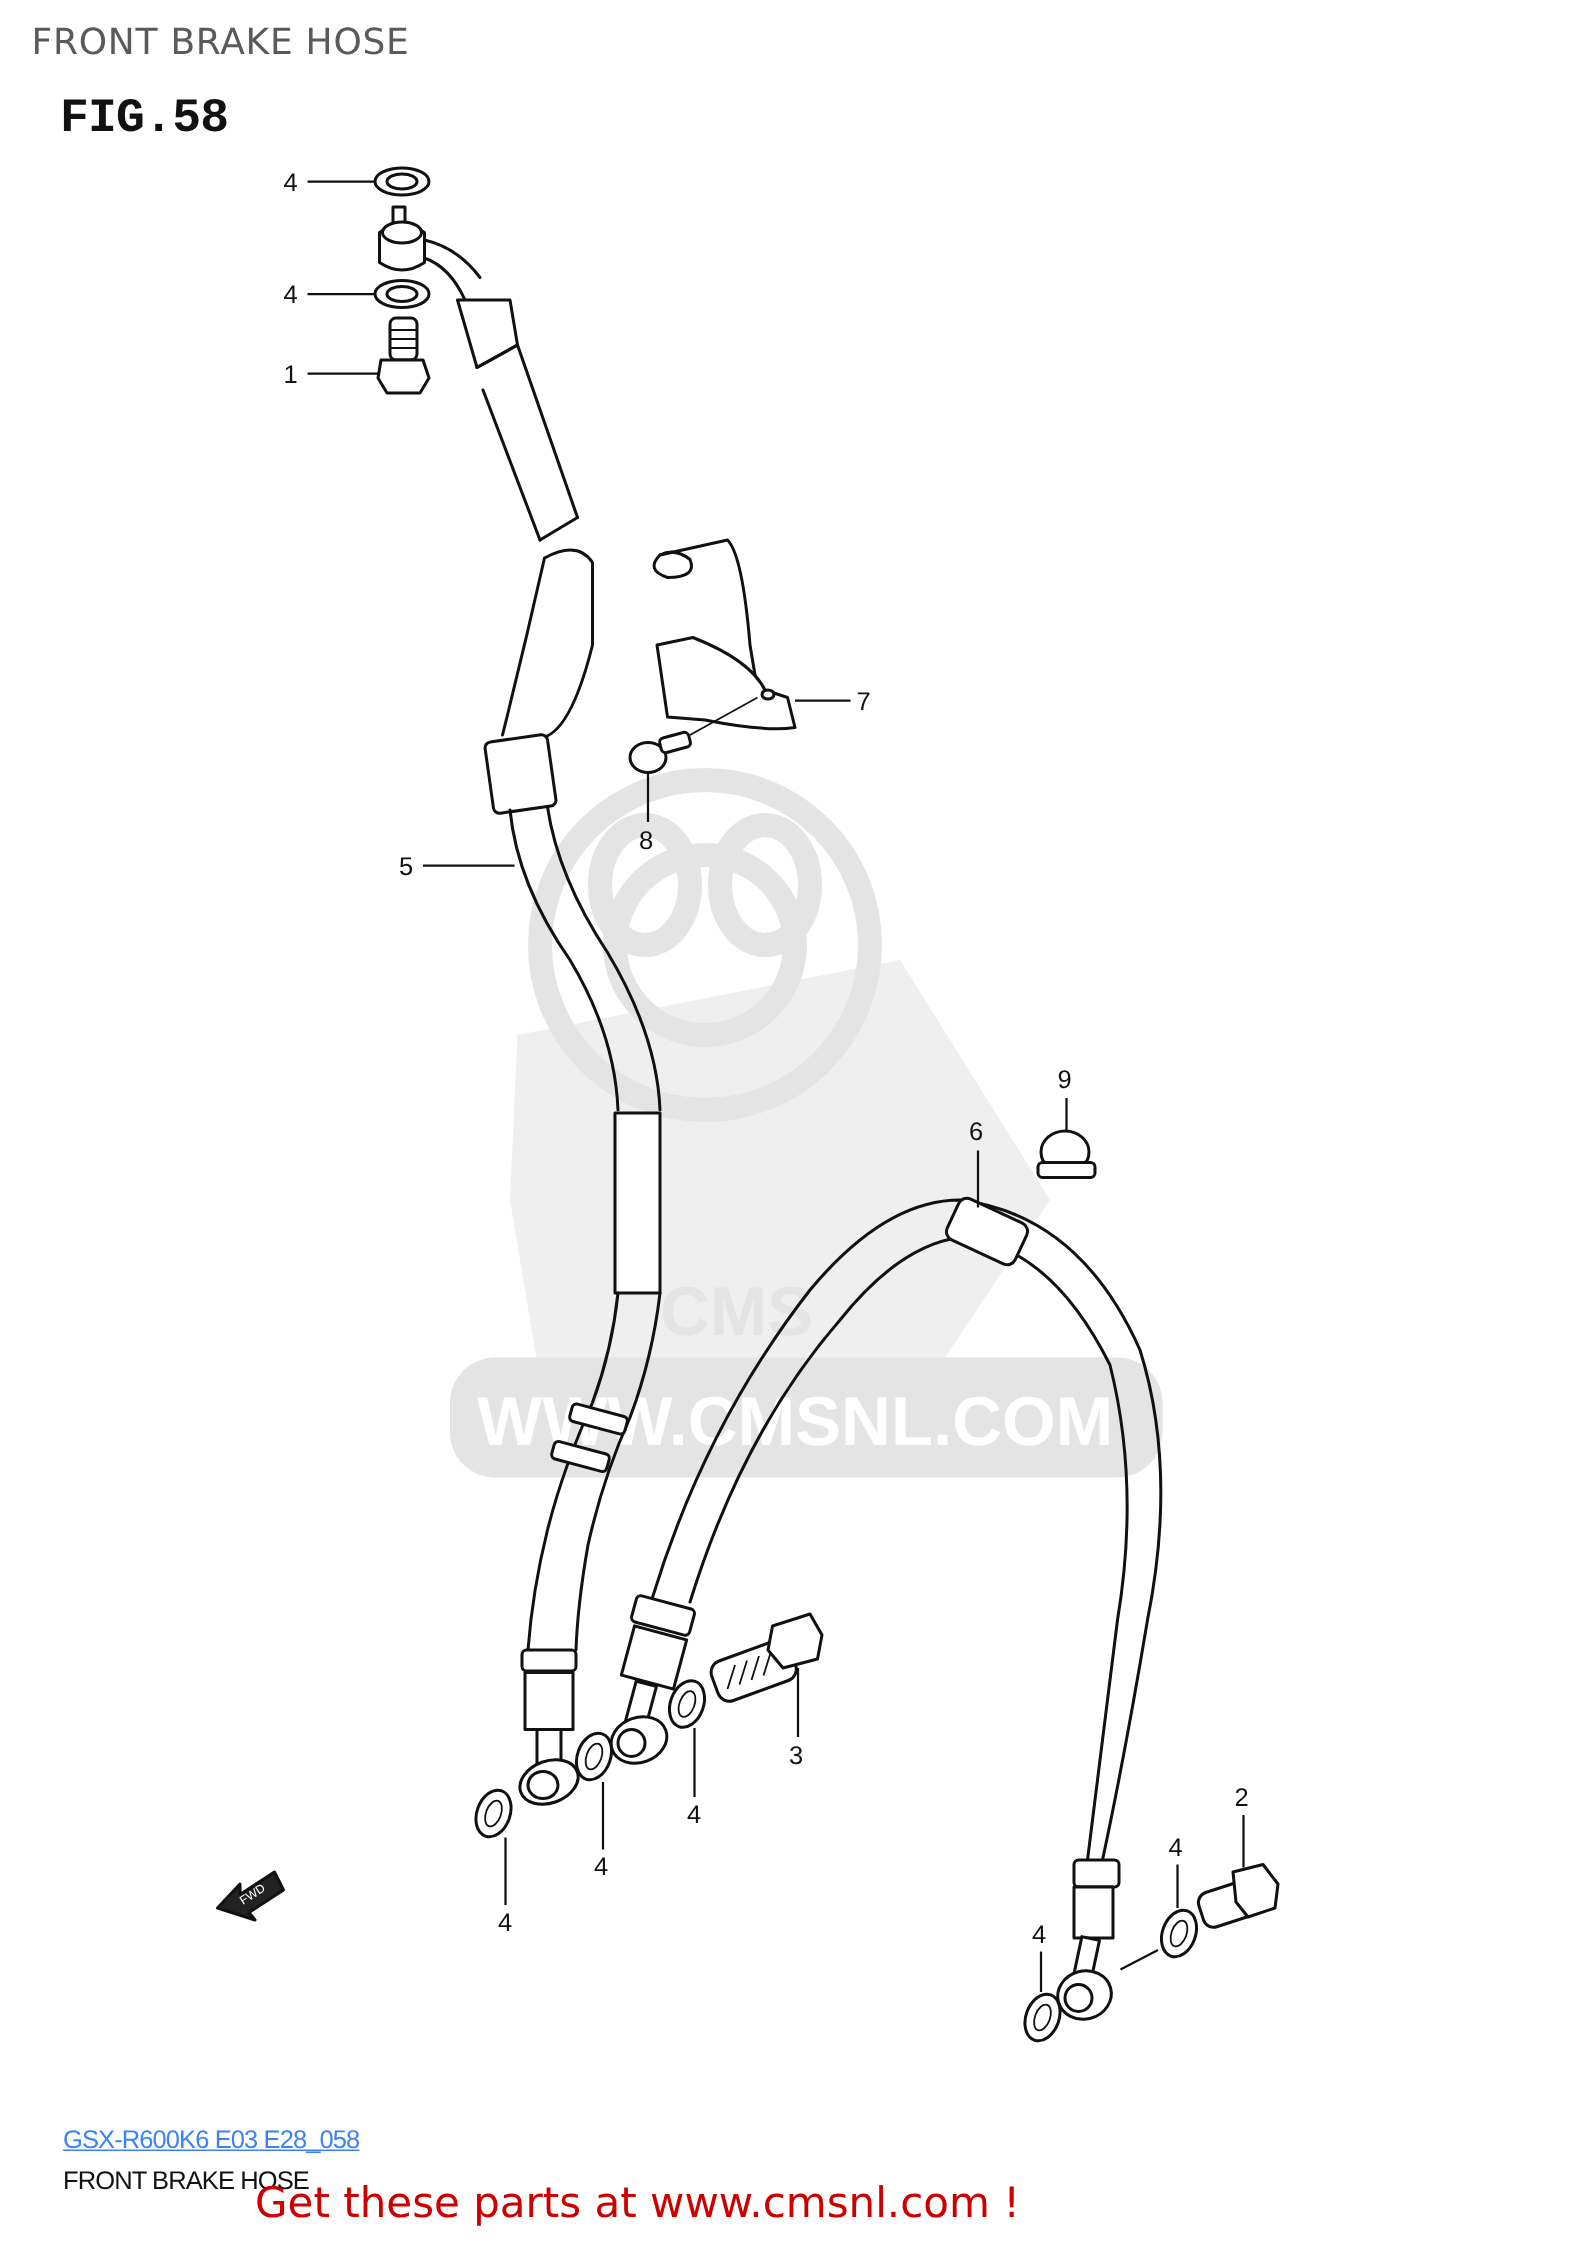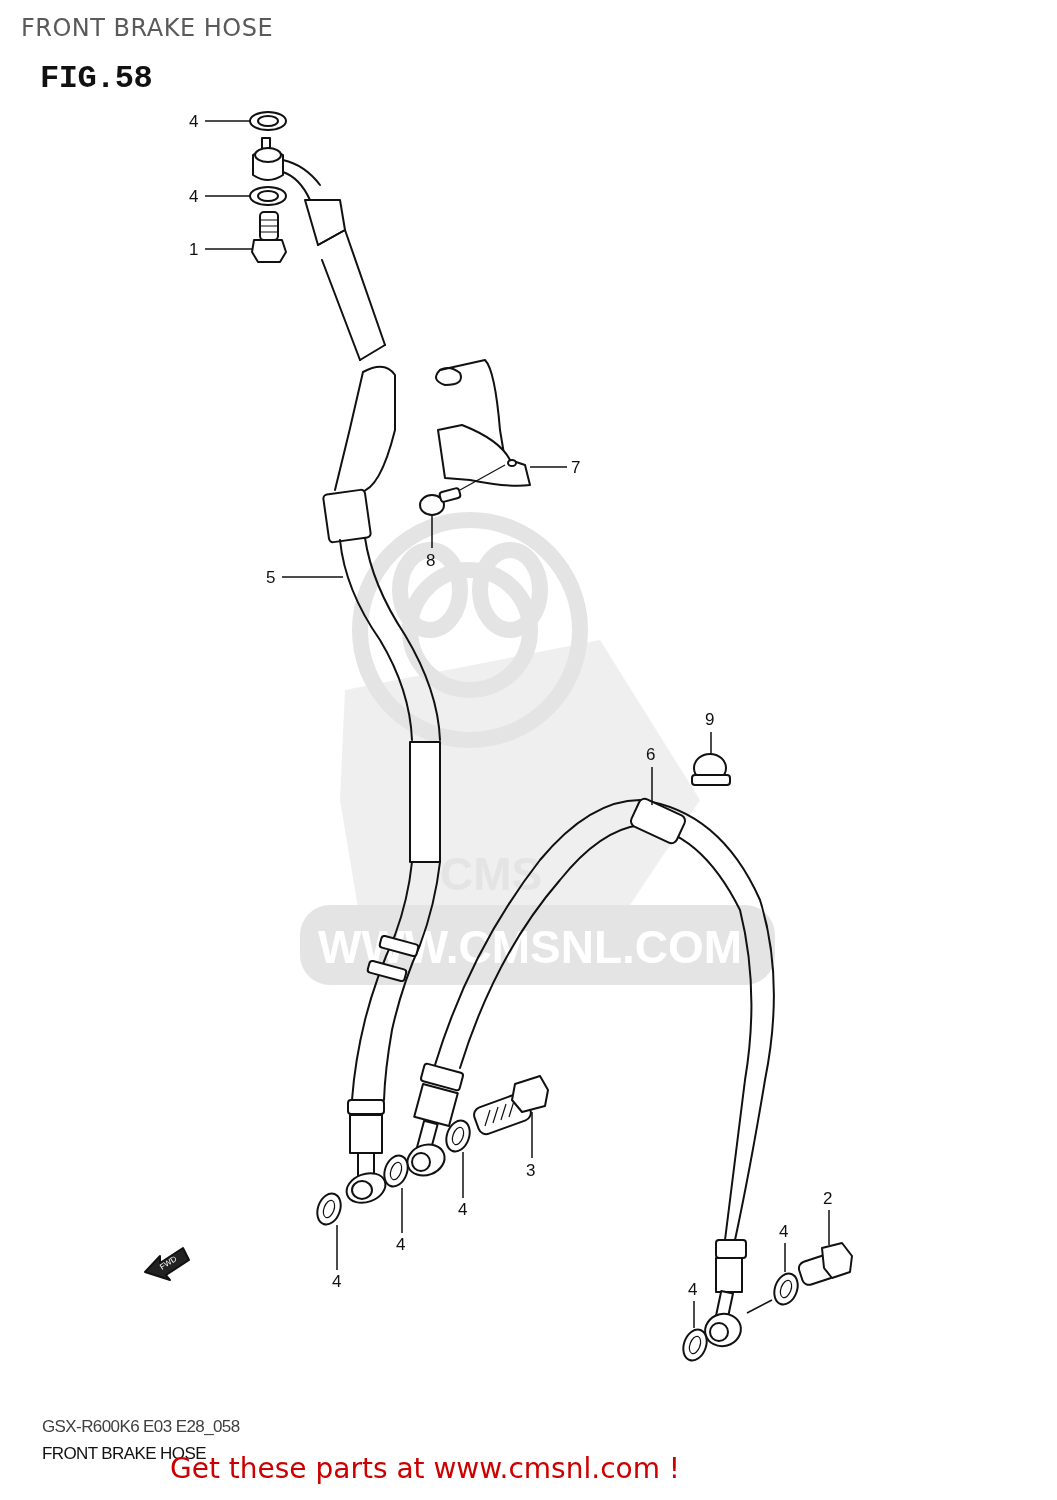--- a/index.html
+++ b/index.html
@@ -8,21 +8,21 @@
   .fig-label { position: absolute; left: 40px; top: 60px; font-size: 32px; font-weight: bold; color: #111; font-family: Liberation Mono, monospace; letter-spacing: -0.5px; }
   svg.diagram { position: absolute; left: 0; top: 0; }
   .callout-num { font-family: "Liberation Sans", sans-serif; font-size: 17px; fill: #111; }
   .wm { fill: #e4e4e4; stroke: none; }
   .wm-stroke { fill: none; stroke: #e4e4e4; stroke-width: 16; stroke-linecap: round; }
   .wm-text { font-family: "Liberation Sans", sans-serif; font-weight: bold; fill: #ffffff; font-size: 46px; }
   .part { fill: #fff; stroke: #111; stroke-width: 2; stroke-linejoin: round; }
   .part-nofill { fill: none; stroke: #111; stroke-width: 2; stroke-linejoin: round; stroke-linecap: round; }
   .thin { fill: none; stroke: #111; stroke-width: 1.2; }
   .leader { stroke: #111; stroke-width: 1.5; fill: none; }
-  .footer-model { position: absolute; left: 42px; top: 1417px; font-size: 17px; color: #404040; font-family: "Liberation Sans", sans-serif; letter-spacing: -0.6px; }
+  .footer-model { position: absolute; left: 42px; top: 1417px; font-size: 17px; color: #3b82f6; font-family: "Liberation Sans", sans-serif; letter-spacing: -0.6px; text-decoration: underline; }
   .footer-name { position: absolute; left: 42px; top: 1444px; font-size: 17px; color: #111; font-family: "Liberation Sans", sans-serif; letter-spacing: -0.6px; }
   .promo { position: absolute; left: 170px; top: 1452px; font-size: 28px; color: #cc0000; font-family: "DejaVu Sans", sans-serif; text-decoration: none; }
 </style>
 </head>
 <body>
 
 <div class="page-title">FRONT BRAKE HOSE</div>
 <div class="fig-label">FIG.58</div>
 
 <svg class="diagram" width="1057" height="1500" viewBox="0 0 1057 1500">

